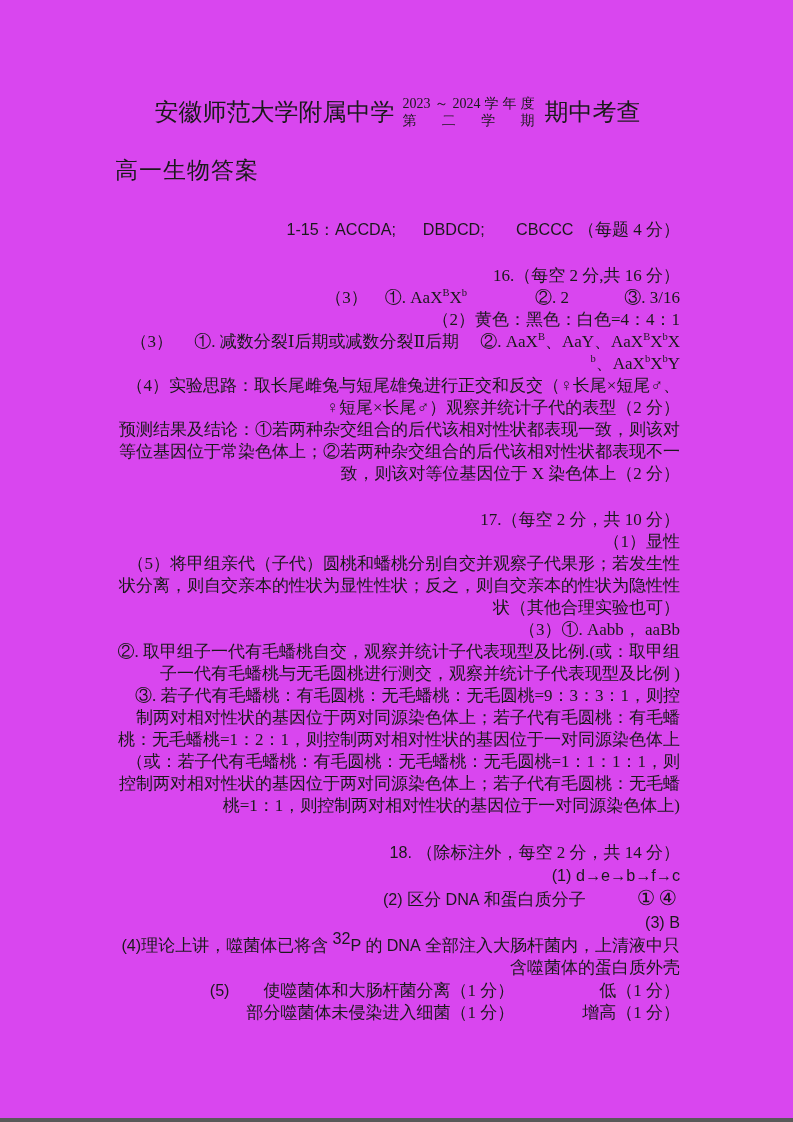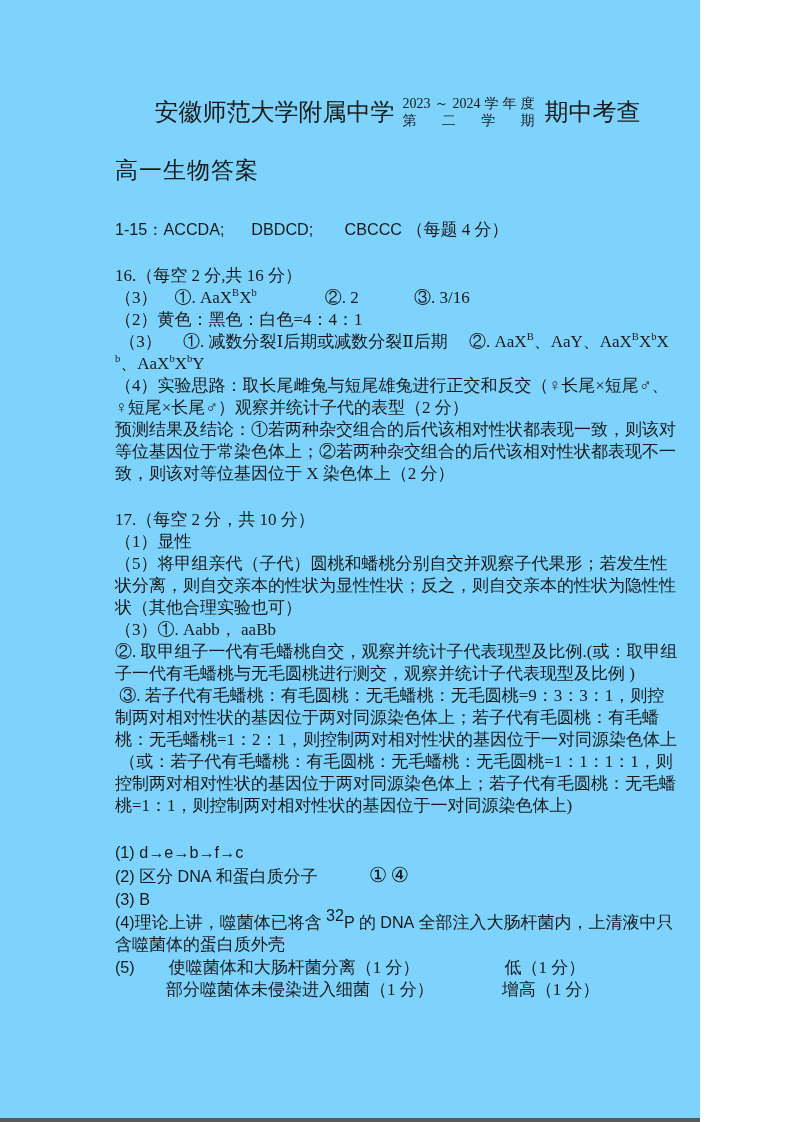--- a/index.html
+++ b/index.html
@@ -1,20 +1,20 @@
 <!DOCTYPE html>
 <html><head>
 <meta charset="utf-8">
 <style>
   html, body { margin: 0; padding: 0; background: #ffffff; }
   .page {
     position: relative;
-    width: 700px;
+    width: 793px;
     height: 1122px;
-    background: #7dd3fc;
+    background: #d946ef;
     overflow: hidden;
     color: #1a1a1a;
     font-family: "Liberation Serif", "DejaVu Serif", serif;
   }
   .content {
     position: absolute;
     left: 115px;
     top: 86px;
     width: 565px;
   }
@@ -48,21 +48,21 @@
     letter-spacing: 1px;
   }
   
   .para {
     font-size: 17px;
     line-height: 22px;
     white-space: pre-wrap;
     word-break: break-all;
     margin: 0;
   }
-  .block { margin-top: 24px; }
+  .block { margin-top: 24px; text-align: right; }
   .block-first { margin-top: 32px; }
   sup { font-size: 0.62em; line-height: 0; vertical-align: super; }
   .sans { font-family: "Liberation Sans", "DejaVu Sans", sans-serif; font-size: 0.95em; }
   .circled { font-size: 1.22em; letter-spacing: 3px; }
   
   .bottom-edge {
     position: absolute;
     left: 0; right: 0; bottom: 0;
     height: 4px;
     background: #595959;
@@ -97,20 +97,21 @@
       <p class="para"><span>17.（每空 2 分，共 10 分）</span></p>
       <p class="para"><span>（1）显性</span></p>
       <p class="para"><span>（5）将甲组亲代（子代）圆桃和蟠桃分别自交并观察子代果形；若发生性状分离，则自交亲本的性状为显性性状；反之，则自交亲本的性状为隐性性状（其他合理实验也可）</span></p>
       <p class="para"><span>（3）①. Aabb， aaBb</span></p>
       <p class="para"><span>②. 取甲组子一代有毛蟠桃自交，观察并统计子代表现型及比例.(或：取甲组子一代有毛蟠桃与无毛圆桃进行测交，观察并统计子代表现型及比例 )</span></p>
       <p class="para"><span> ③. 若子代有毛蟠桃：有毛圆桃：无毛蟠桃：无毛圆桃=9：3：3：1，则控制两对相对性状的基因位于两对同源染色体上；若子代有毛圆桃：有毛蟠桃：无毛蟠桃=1：2：1，则控制两对相对性状的基因位于一对同源染色体上</span></p>
       <p class="para"><span> （或：若子代有毛蟠桃：有毛圆桃：无毛蟠桃：无毛圆桃=1：1：1：1，则控制两对相对性状的基因位于两对同源染色体上；若子代有毛圆桃：无毛蟠桃=1：1，则控制两对相对性状的基因位于一对同源染色体上)</span></p>
     </div>
 
     <div class="block">
+      <p class="para"><span class="sans">18. </span><span>（除标注外，每空 2 分，共 14 分）</span></p>
       <p class="para"><span class="sans">(1) d→e→b→f→c</span></p>
       <p class="para"><span class="sans">(2) </span><span>区分 </span><span class="sans">DNA</span><span> 和蛋白质分子　　　</span><span class="circled">①④</span></p>
       <p class="para"><span class="sans">(3) B</span></p>
       <p class="para"><span class="sans">(4)</span><span>理论上讲，噬菌体已将含 </span><sup class="sans">32</sup><span class="sans">P</span><span> 的 </span><span class="sans">DNA</span><span> 全部注入大肠杆菌内，上清液中只含噬菌体的蛋白质外壳</span></p>
       <p class="para"><span class="sans">(5)</span><span>　　使噬菌体和大肠杆菌分离（1 分）　　　　　低（1 分）</span></p>
       <p class="para"><span>　　　部分噬菌体未侵染进入细菌（1 分）　　　　增高（1 分）</span></p>
     </div>
 
   </div>
 

